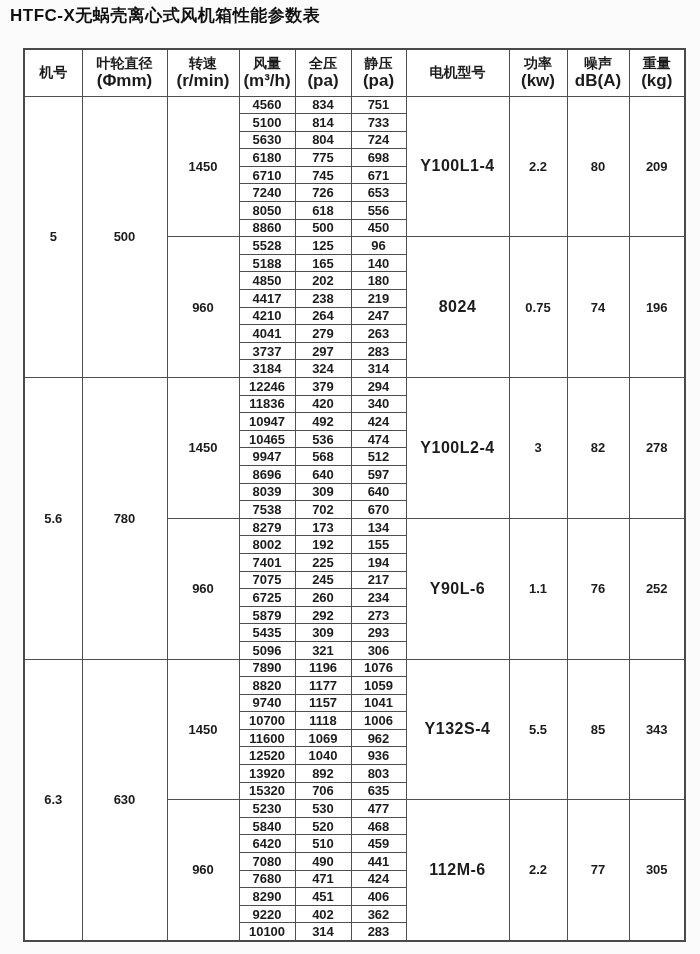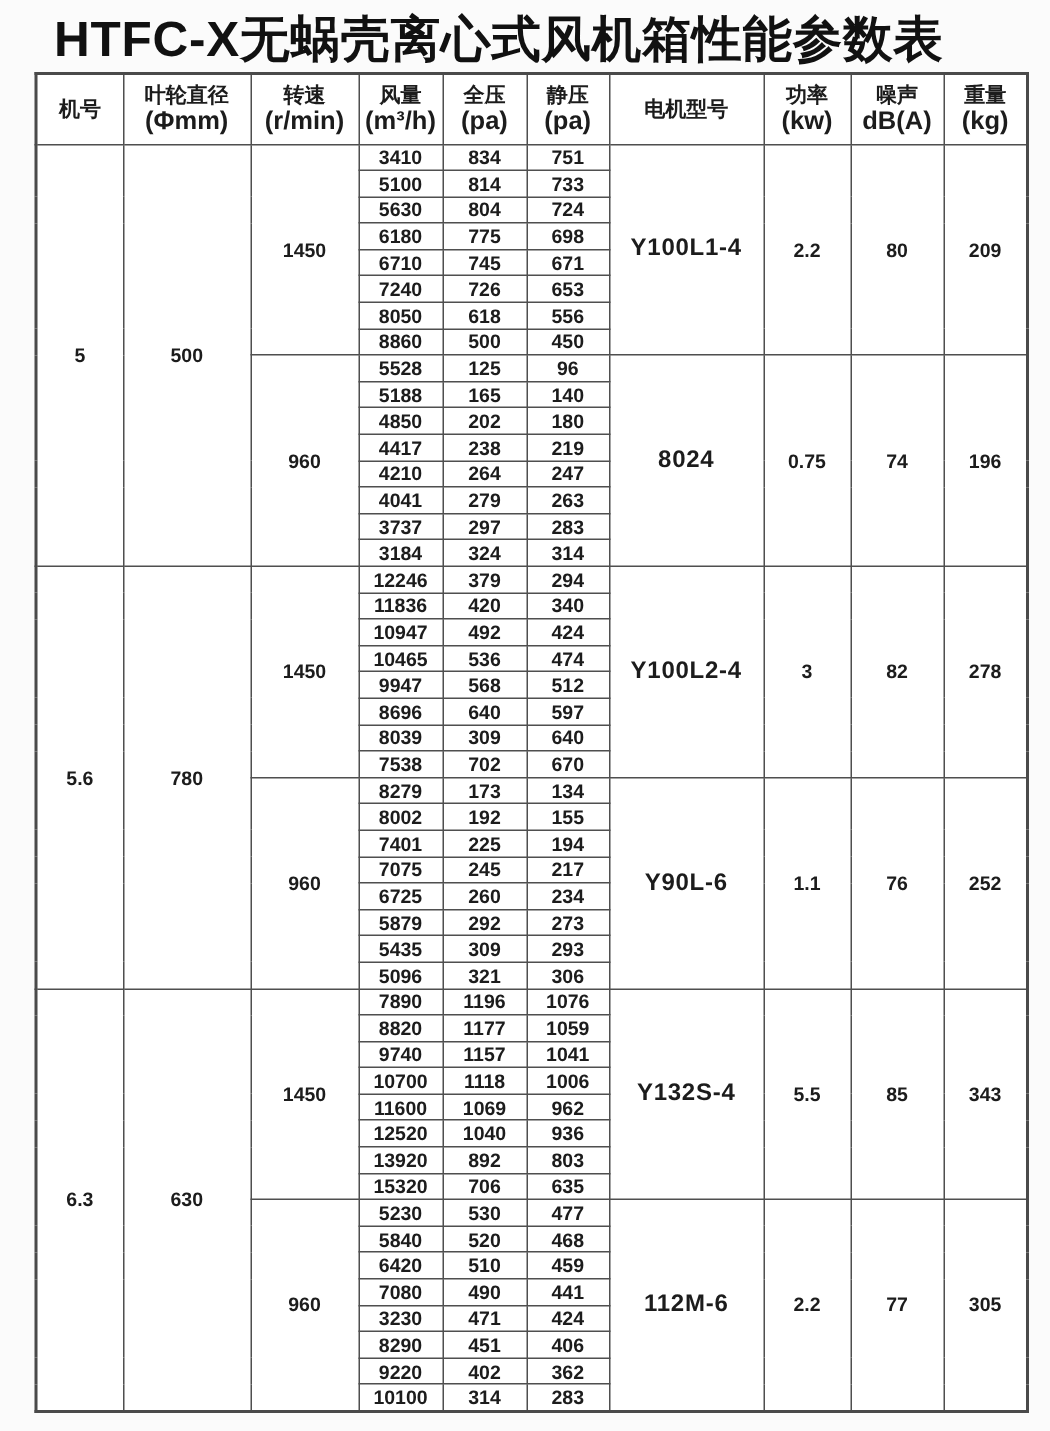--- a/index.html
+++ b/index.html
@@ -10,24 +10,24 @@
     width: 700px;
     height: 954px;
     background: #fbfbfb;
     font-family: "Liberation Sans", "DejaVu Sans", sans-serif;
     color: #1c1c1c;
     position: relative;
     overflow: hidden;
   }
   .page-title {
     position: absolute;
-    left: 36px;
+    left: 10px;
     top: 4px;
     margin: 0;
-    font-size: 33px;
+    font-size: 17px;
     font-weight: 800;
     letter-spacing: 0.5px;
     color: #111;
     white-space: nowrap;
   }
   table.perf {
     position: absolute;
     left: 23px;
     top: 48px;
     border-collapse: collapse;
@@ -128,21 +128,21 @@
         <div class="h-title">重量</div>
         <div class="h-sub">(kg)</div>
       </th>
     </tr>
   </thead>
   <tbody id="perf-body">
       <tr>
         <td class="cell-machine-no" rowspan="16">5</td>
         <td class="cell-impeller-diameter" rowspan="16">500</td>
         <td class="cell-speed" rowspan="8">1450</td>
-        <td class="cell-airflow">3410</td>
+        <td class="cell-airflow">4560</td>
         <td class="cell-total-pressure">834</td>
         <td class="cell-static-pressure">751</td>
         <td class="cell-motor-model" rowspan="8">Y100L1-4</td>
         <td class="cell-power" rowspan="8">2.2</td>
         <td class="cell-noise" rowspan="8">80</td>
         <td class="cell-weight" rowspan="8">209</td>
       </tr>
       <tr>
         <td class="cell-airflow">5100</td>
         <td class="cell-total-pressure">814</td>
@@ -381,21 +381,21 @@
         <td class="cell-airflow">6420</td>
         <td class="cell-total-pressure">510</td>
         <td class="cell-static-pressure">459</td>
       </tr>
       <tr>
         <td class="cell-airflow">7080</td>
         <td class="cell-total-pressure">490</td>
         <td class="cell-static-pressure">441</td>
       </tr>
       <tr>
-        <td class="cell-airflow">3230</td>
+        <td class="cell-airflow">7680</td>
         <td class="cell-total-pressure">471</td>
         <td class="cell-static-pressure">424</td>
       </tr>
       <tr>
         <td class="cell-airflow">8290</td>
         <td class="cell-total-pressure">451</td>
         <td class="cell-static-pressure">406</td>
       </tr>
       <tr>
         <td class="cell-airflow">9220</td>

